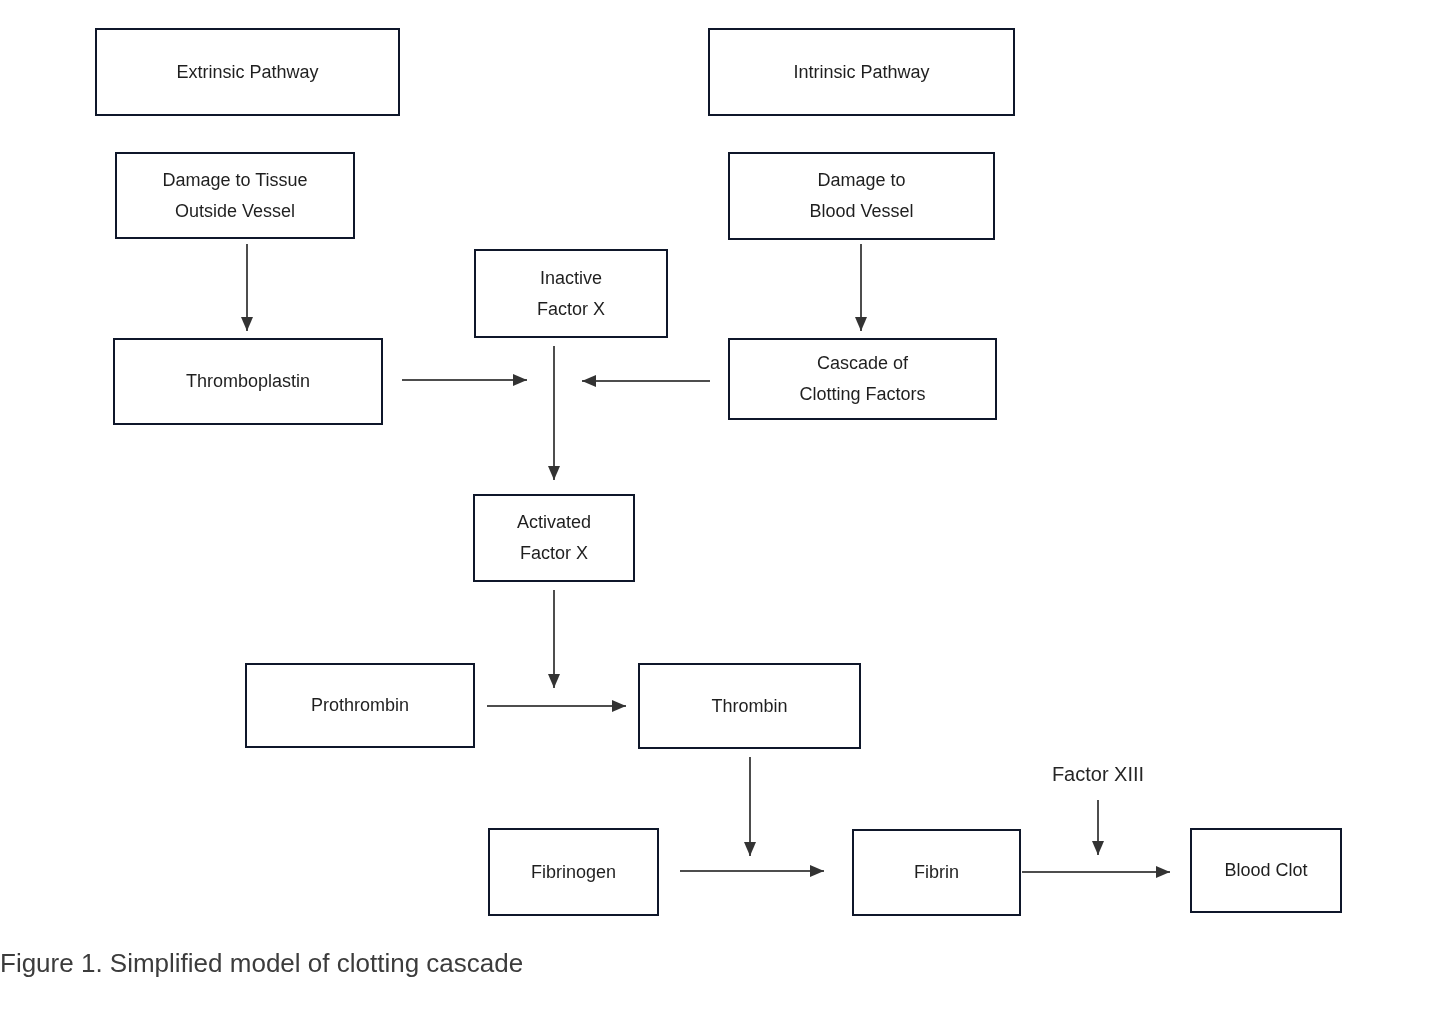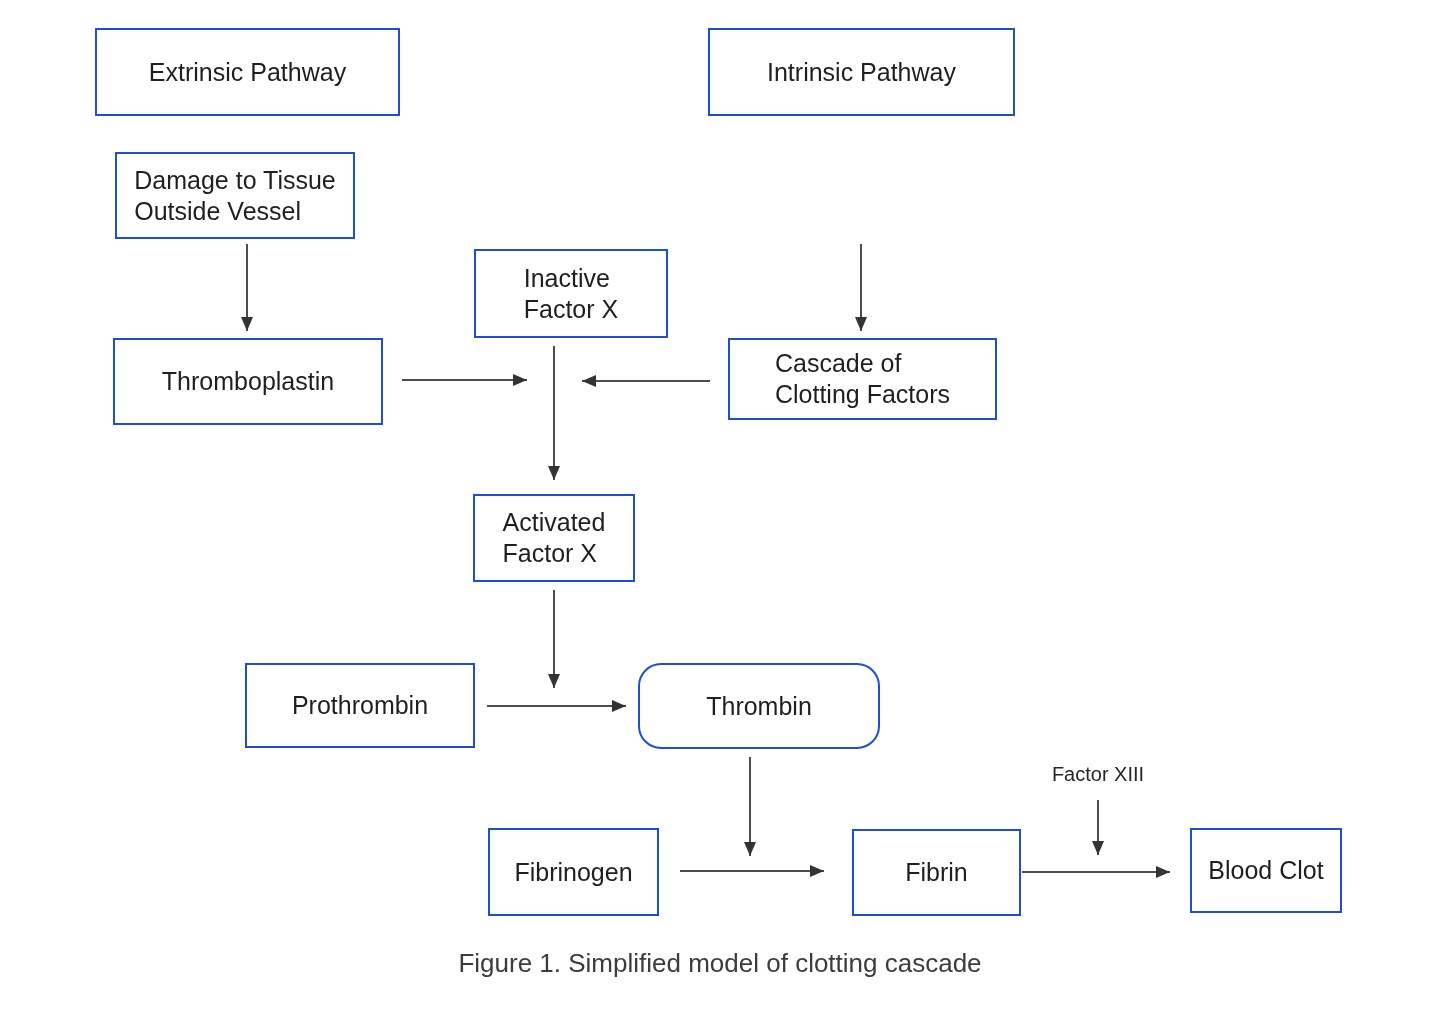--- a/index.html
+++ b/index.html
@@ -18,41 +18,41 @@
   #arrows {
     position: absolute;
     left: 0;
     top: 0;
     width: 1440px;
     height: 1028px;
   }
   .node {
     position: absolute;
     box-sizing: border-box;
-    border: 2px solid #1d4ed8;
+    border: 2px solid #0f172a;
     background: #ffffff;
     display: flex;
     align-items: center;
     justify-content: center;
+    text-align: center;
     white-space: pre-line;
-    font-size: 25px;
+    font-size: 18px;
     line-height: 31px;
     color: #1f1f1f;
   }
   .float-label {
     position: absolute;
     text-align: center;
     font-size: 20px;
     color: #262626;
   }
   .caption {
     position: absolute;
     left: 0;
     width: 1440px;
-    text-align: center;
     font-size: 26px;
     color: #3c3c3c;
   }
 </style>
 </head>
 <body>
 
 <div id="stage">
 
   <svg id="arrows" viewBox="0 0 1440 1028" xmlns="http://www.w3.org/2000/svg">
@@ -76,35 +76,37 @@
     </g>
   </svg>
 
   <div class="node" style="left:95px;  top:28px;  width:305px; height:88px;">Extrinsic Pathway</div>
 
   <div class="node" style="left:708px; top:28px;  width:307px; height:88px;">Intrinsic Pathway</div>
 
   <div class="node" style="left:115px; top:152px; width:240px; height:87px;">Damage to Tissue
 Outside Vessel</div>
 
+  <div class="node" style="left:728px; top:152px; width:267px; height:88px;">Damage to
+Blood Vessel</div>
 
   <div class="node" style="left:474px; top:249px; width:194px; height:89px;">Inactive
 Factor X</div>
 
   <div class="node" style="left:113px; top:338px; width:270px; height:87px;">Thromboplastin</div>
 
   <div class="node" style="left:728px; top:338px; width:269px; height:82px;">Cascade of
 Clotting Factors</div>
 
   <div class="node" style="left:473px; top:494px; width:162px; height:88px;">Activated
 Factor X</div>
 
   <div class="node" style="left:245px; top:663px; width:230px; height:85px;">Prothrombin</div>
 
-  <div class="node" style="left:638px; top:663px; width:242px; height:86px;border-radius:23px;">Thrombin</div>
+  <div class="node" style="left:638px; top:663px; width:223px; height:86px;">Thrombin</div>
 
   <div class="node" style="left:488px; top:828px; width:171px; height:88px;">Fibrinogen</div>
 
   <div class="node" style="left:852px; top:829px; width:169px; height:87px;">Fibrin</div>
 
   <div class="node" style="left:1190px; top:828px; width:152px; height:85px;">Blood Clot</div>
 
   <div class="float-label" style="left:1018px; top:763px; width:160px;">Factor XIII</div>
 
   <div class="caption" style="top:948px;">Figure 1. Simplified model of clotting cascade</div>

